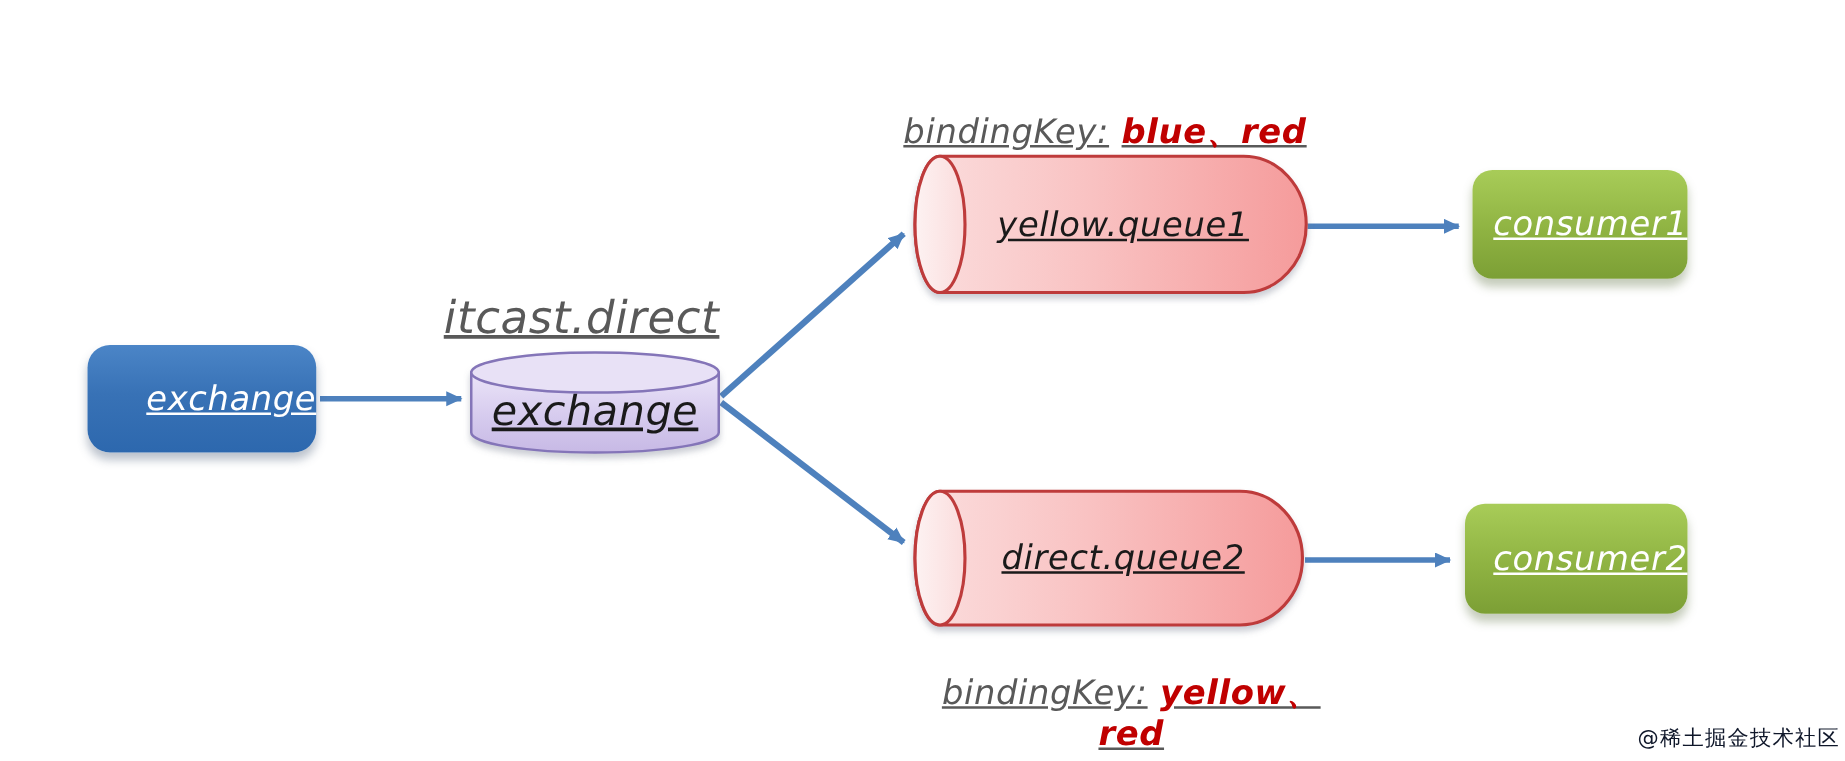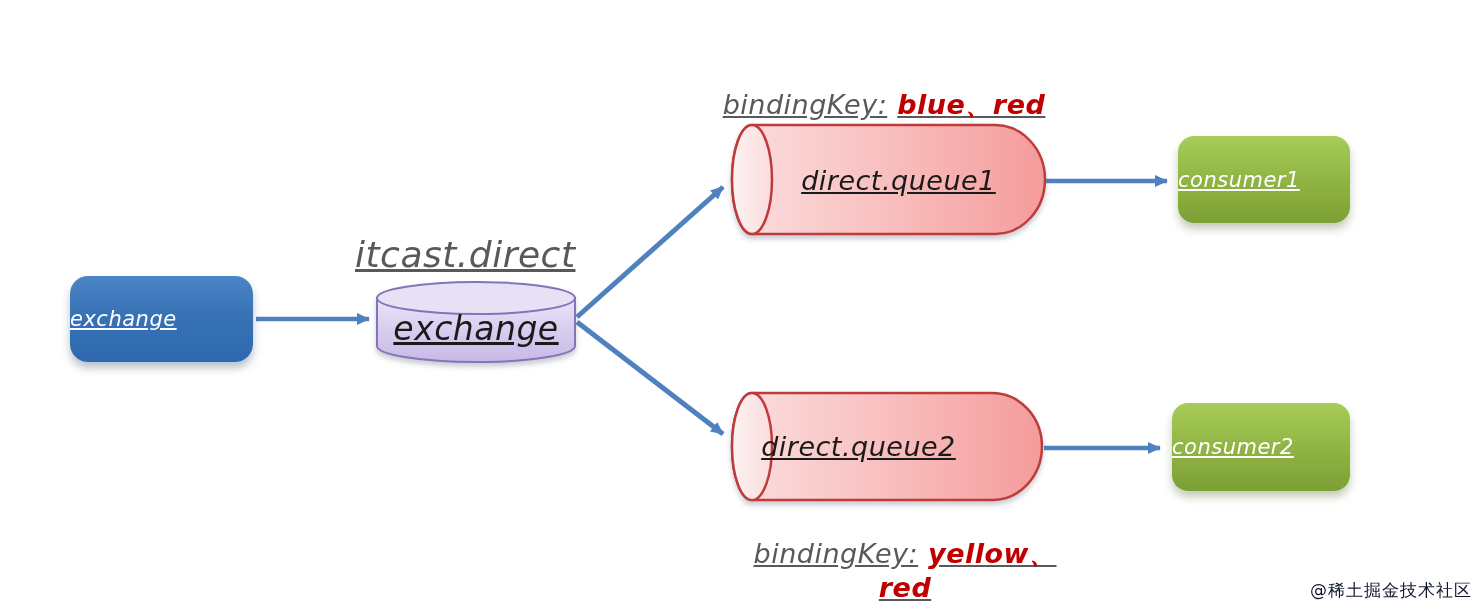--- a/index.html
+++ b/index.html
@@ -7,24 +7,24 @@
     position:relative;
     width:1476px;height:609px;
     background:#ffffff;
     overflow:hidden;
     font-family:"DejaVu Sans",sans-serif;
   }
   .canvas svg{position:absolute;left:0;top:0;}
   .hand{font-style:italic;letter-spacing:.5px;text-decoration:underline;}
   .node{
     position:absolute;
-    display:flex;align-items:center;justify-content:flex-start;
+    display:flex;align-items:center;justify-content:flex-end;
     border-radius:18px;
     color:#ffffff;
-    font-size:21px;
+    font-size:27px;
   }
   .publisher{
     left:70px;top:276px;width:183px;height:86px;
     background:linear-gradient(180deg,#4B85C7 0%,#3872B6 45%,#2D68AE 100%);
     box-shadow:0 6px 8px rgba(60,80,110,.35);
   }
   .consumer{
     background:linear-gradient(180deg,#A8CC58 0%,#8FB342 55%,#7C9F35 100%);
     box-shadow:0 6px 8px rgba(90,110,60,.35);
     border-radius:16px;
@@ -34,21 +34,21 @@
   .lbl{
     position:absolute;
     text-align:center;
     white-space:nowrap;
     color:#1a1a1a;
   }
   .exchange-title{left:355px;top:234px;width:218px;font-size:36px;color:#595959;}
   .exchange-label{left:377px;top:309px;width:198px;font-size:33px;}
   .queue-label{width:293px;font-size:27px;}
   .q1{left:752px;top:165px;}
-  .q2{left:712px;top:431px;}
+  .q2{left:752px;top:431px;}
   .binding{
     position:absolute;width:340px;text-align:center;
     font-size:27px;color:#595959;
   }
   .binding .keys{color:#C00000;font-weight:bold;margin-left:10px;}
   .binding1{left:714px;top:87px;}
   .binding2{left:735px;top:536px;}
   .watermark{
     position:absolute;right:4px;bottom:7px;
     font-size:17px;color:#0f172a;
@@ -109,21 +109,21 @@
   <div class="node publisher hand">
     <span>exchange</span>
   </div>
 
   <div class="lbl exchange-title hand">itcast.direct</div>
   <div class="lbl exchange-label hand">exchange</div>
 
   <div class="binding binding1 hand">
     <span>bindingKey:</span><span class="keys">blue、red</span>
   </div>
-  <div class="lbl queue-label q1 hand">direct.queue1</div>
+  <div class="lbl queue-label q1 hand">yellow.queue1</div>
 
   <div class="lbl queue-label q2 hand">direct.queue2</div>
   <div class="binding binding2 hand">
     <span>bindingKey:</span><span class="keys">yellow、red</span>
   </div>
 
   <div class="node consumer consumer1 hand">
     <span>consumer1</span>
   </div>
   <div class="node consumer consumer2 hand">

